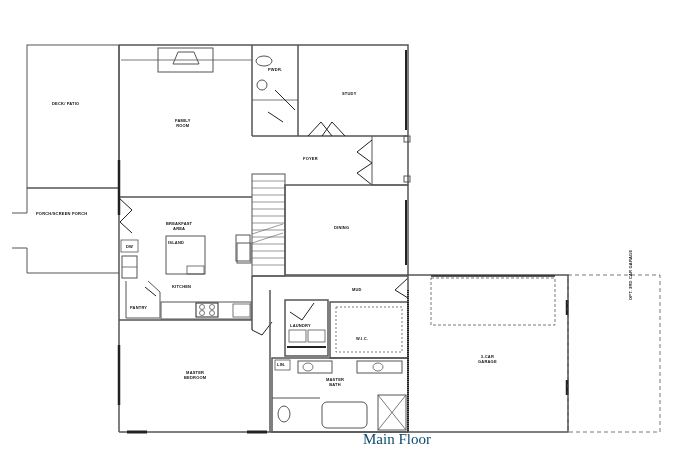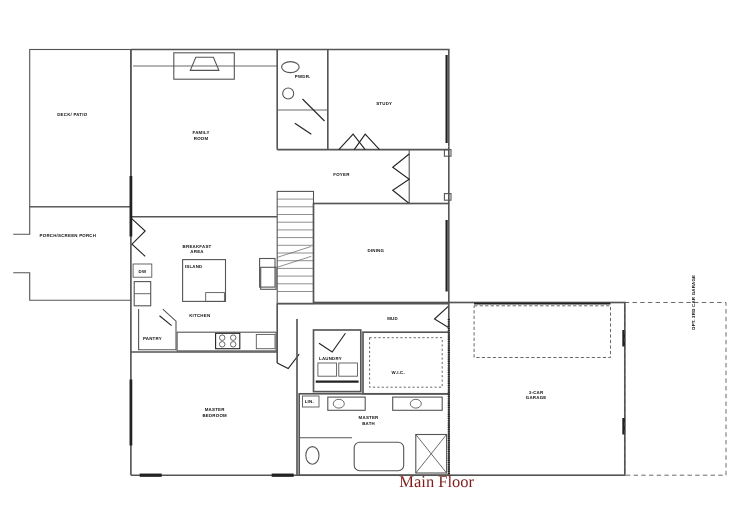--- a/index.html
+++ b/index.html
@@ -1,19 +1,19 @@
 <!DOCTYPE html>
 <html><head>
 <meta charset="utf-8">
 <style>
   html, body { margin: 0; padding: 0; background: #ffffff; }
   body { width: 673px; height: 476px; position: relative; overflow: hidden; font-family: "Liberation Sans", sans-serif; }
   #plan { position: absolute; left: 0; top: 0; width: 673px; height: 476px; }
   .room-label { position: absolute; font-family: "Liberation Sans", sans-serif; font-size: 4px; font-weight: bold; color: #111; text-align: center; line-height: 5px; letter-spacing: 0.2px; text-transform: uppercase; white-space: pre; }
-  .caption { position: absolute; left: 363px; top: 431px; font-family: "Liberation Serif", serif; font-size: 15px; color: #7f1d1d; }
+  .caption { position: absolute; left: 363px; top: 431px; font-family: "Liberation Serif", serif; font-size: 15px; color: #0c4a6e; }
 </style>
 </head>
 <body>
 
 <svg id="plan" viewBox="0 0 673 476" xmlns="http://www.w3.org/2000/svg">
   <g fill="none" stroke="#555" stroke-width="1.5">
 
     <rect x="27" y="45" width="92" height="143" stroke-width="1"></rect>
 
     <polyline points="12,213 27,213 27,188 119,188" stroke-width="1"></polyline>

